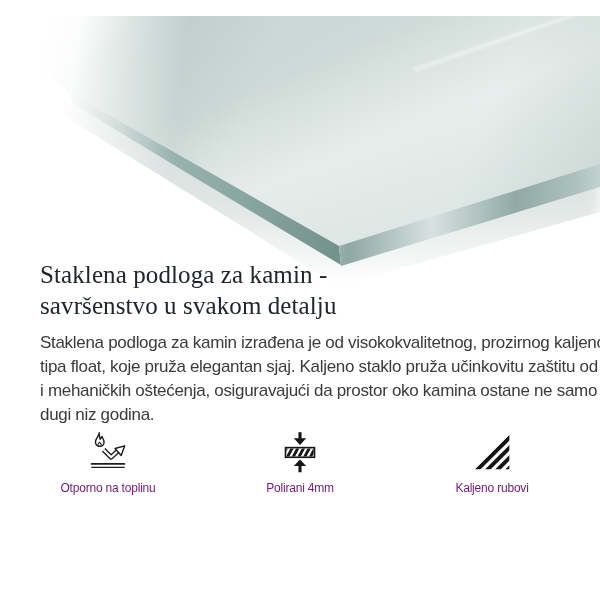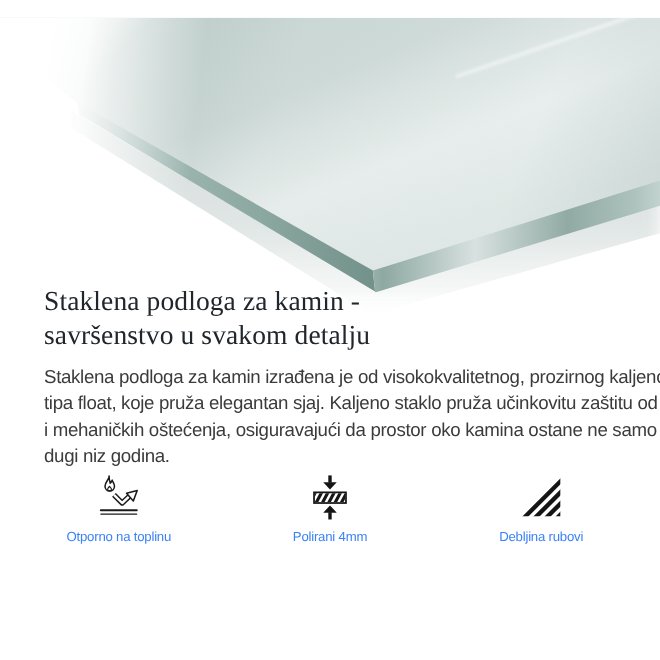--- a/index.html
+++ b/index.html
@@ -85,21 +85,21 @@
     row-gap:18px;
     padding:0 12px;
     margin-top:3px;
   }
   .feature{display:flex;flex-direction:column;align-items:center;}
   .feature .icon{width:44px;height:44px;display:block;}
   .feature .label{
     margin-top:7px;
     font-size:12px;
     letter-spacing:-0.2px;
-    color:#3b82f6;
+    color:#701a75;
     text-align:center;
     white-space:nowrap;
   }
   .icon svg{width:100%;height:100%;display:block;}
 </style>
 </head>
 <body>
 
 <div class="page">
 
@@ -180,19 +180,19 @@
                 </clipPath>
               </defs>
             <g clip-path="url(#triclip)" stroke="#151515" stroke-width="9">
               <path d="M7 100 100 7"></path>
               <path d="M30 100 100 30"></path>
               <path d="M53 100 100 53"></path>
               <path d="M76 100 100 76"></path>
             </g>
           </svg>
         </span>
-        <span class="label">Debljina rubovi</span>
+        <span class="label">Kaljeno rubovi</span>
       </div>
 
 
     </div>
   </div>
 </div>
 
 </body></html>

